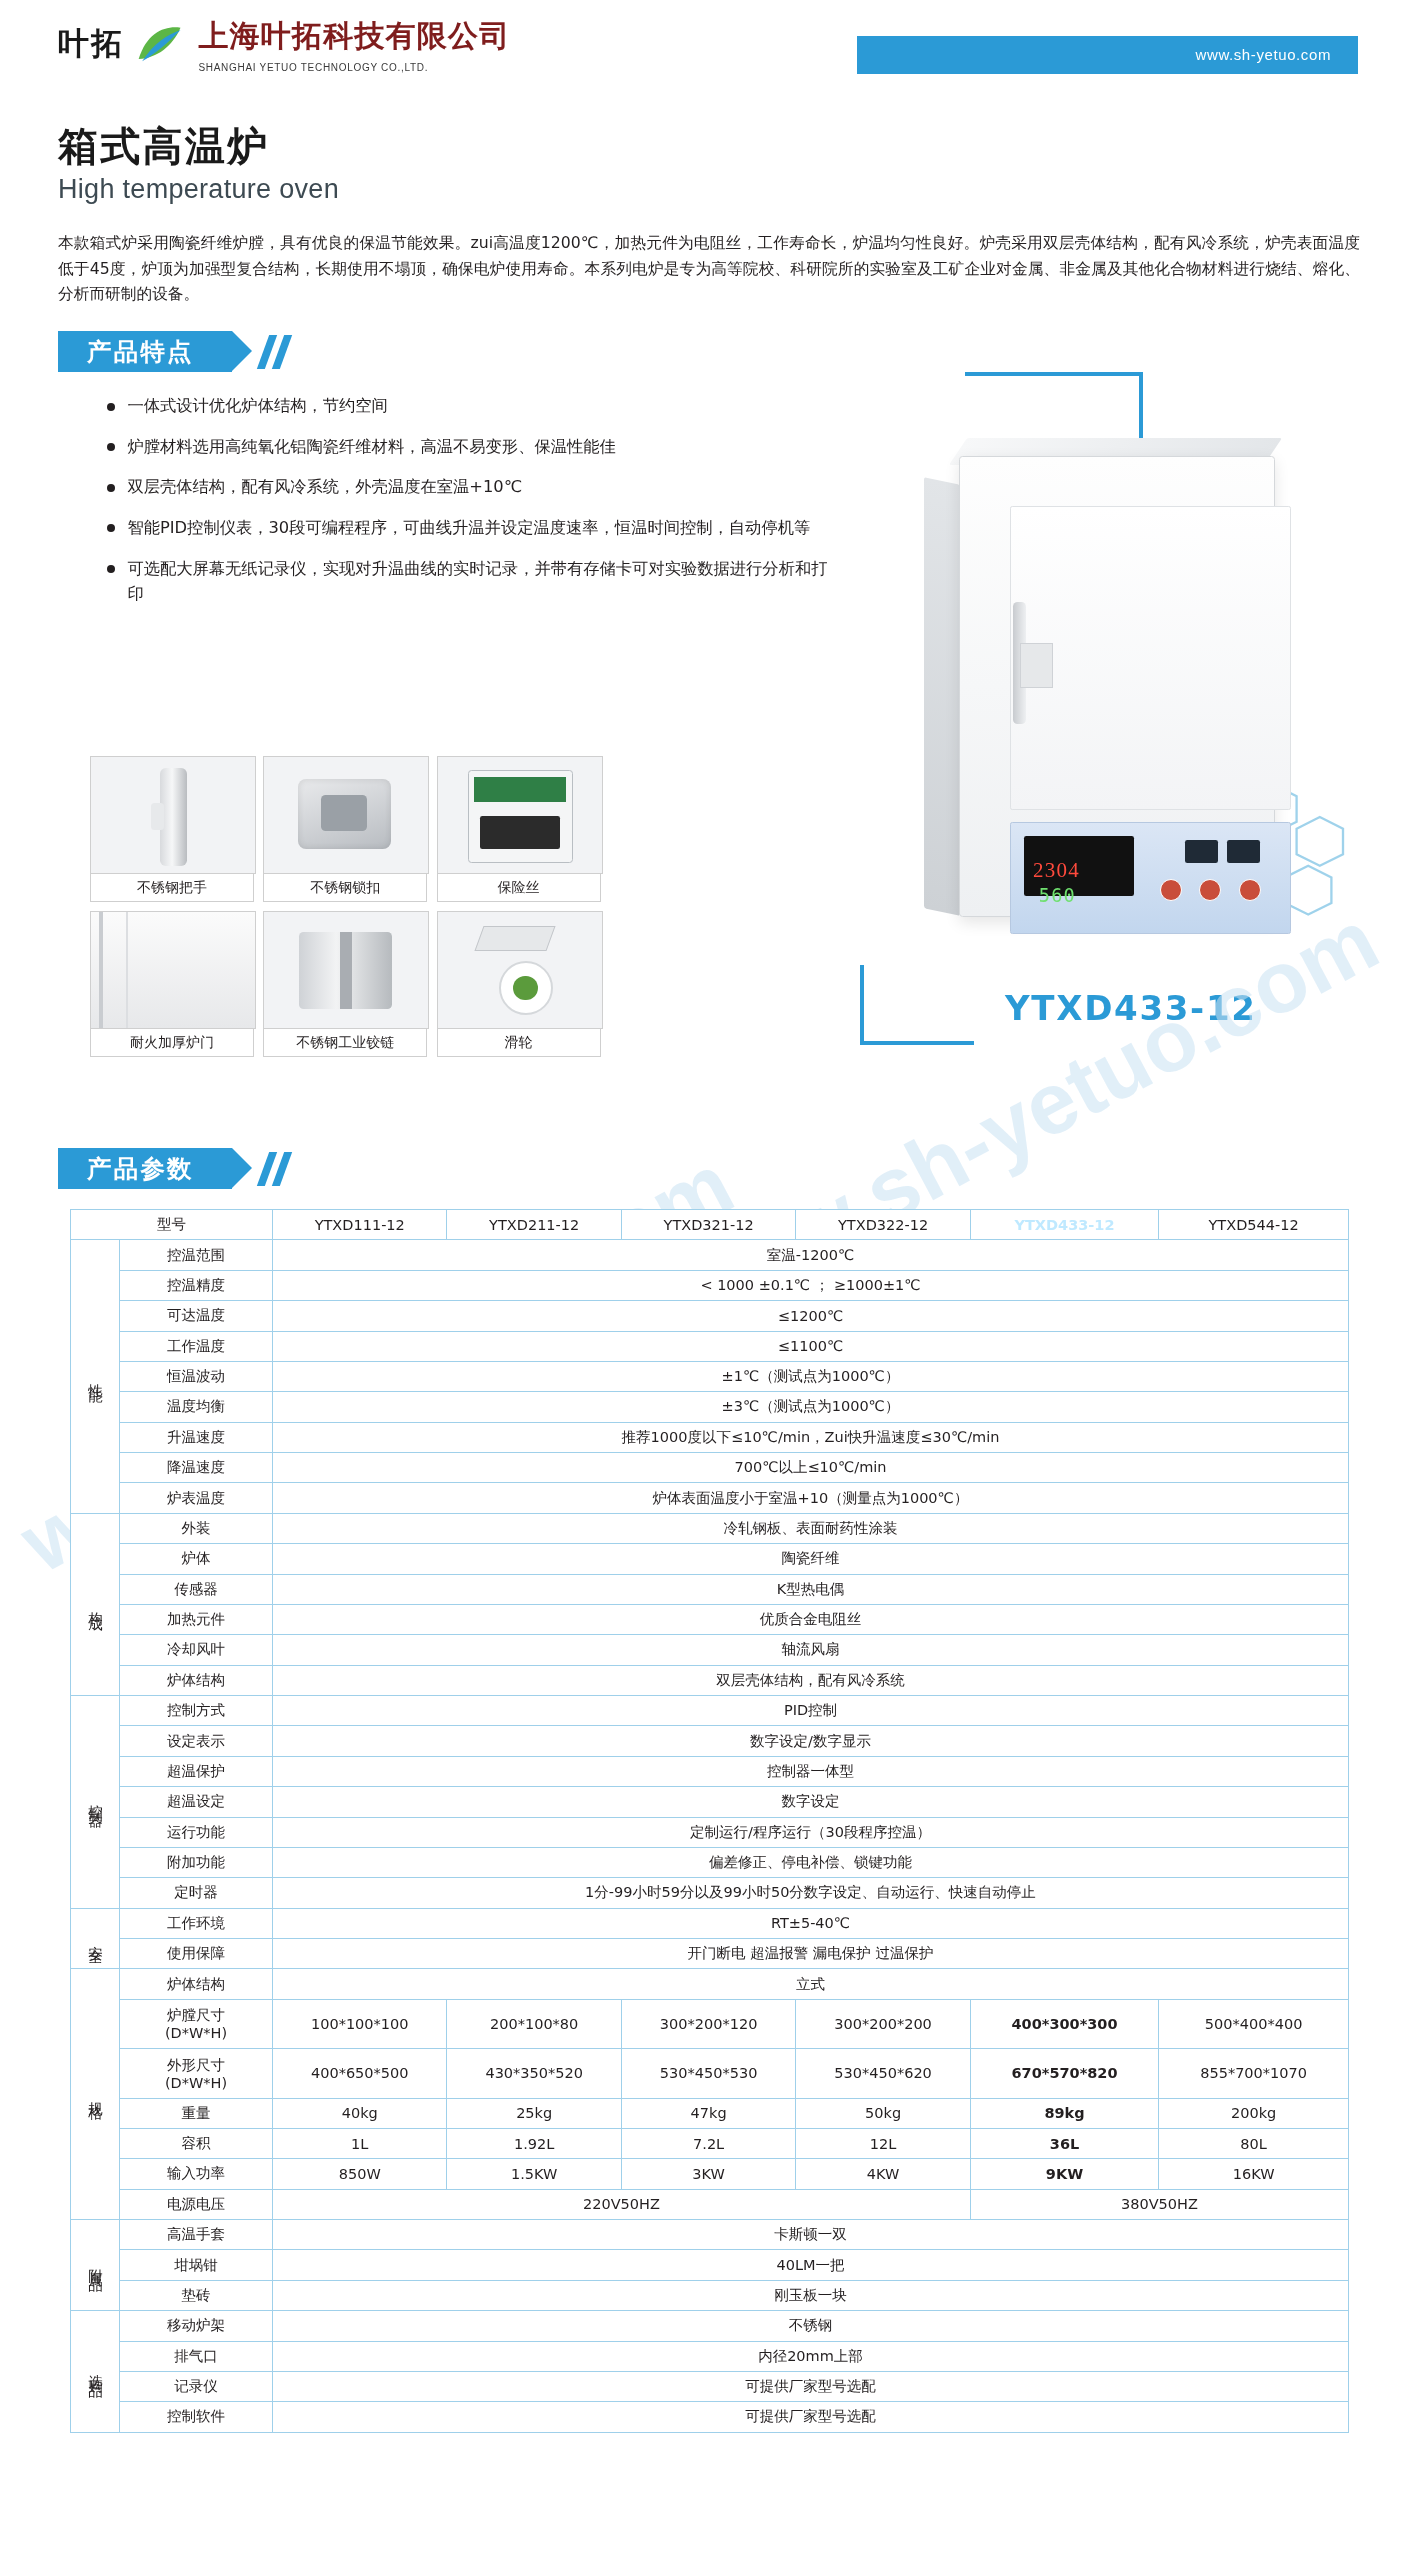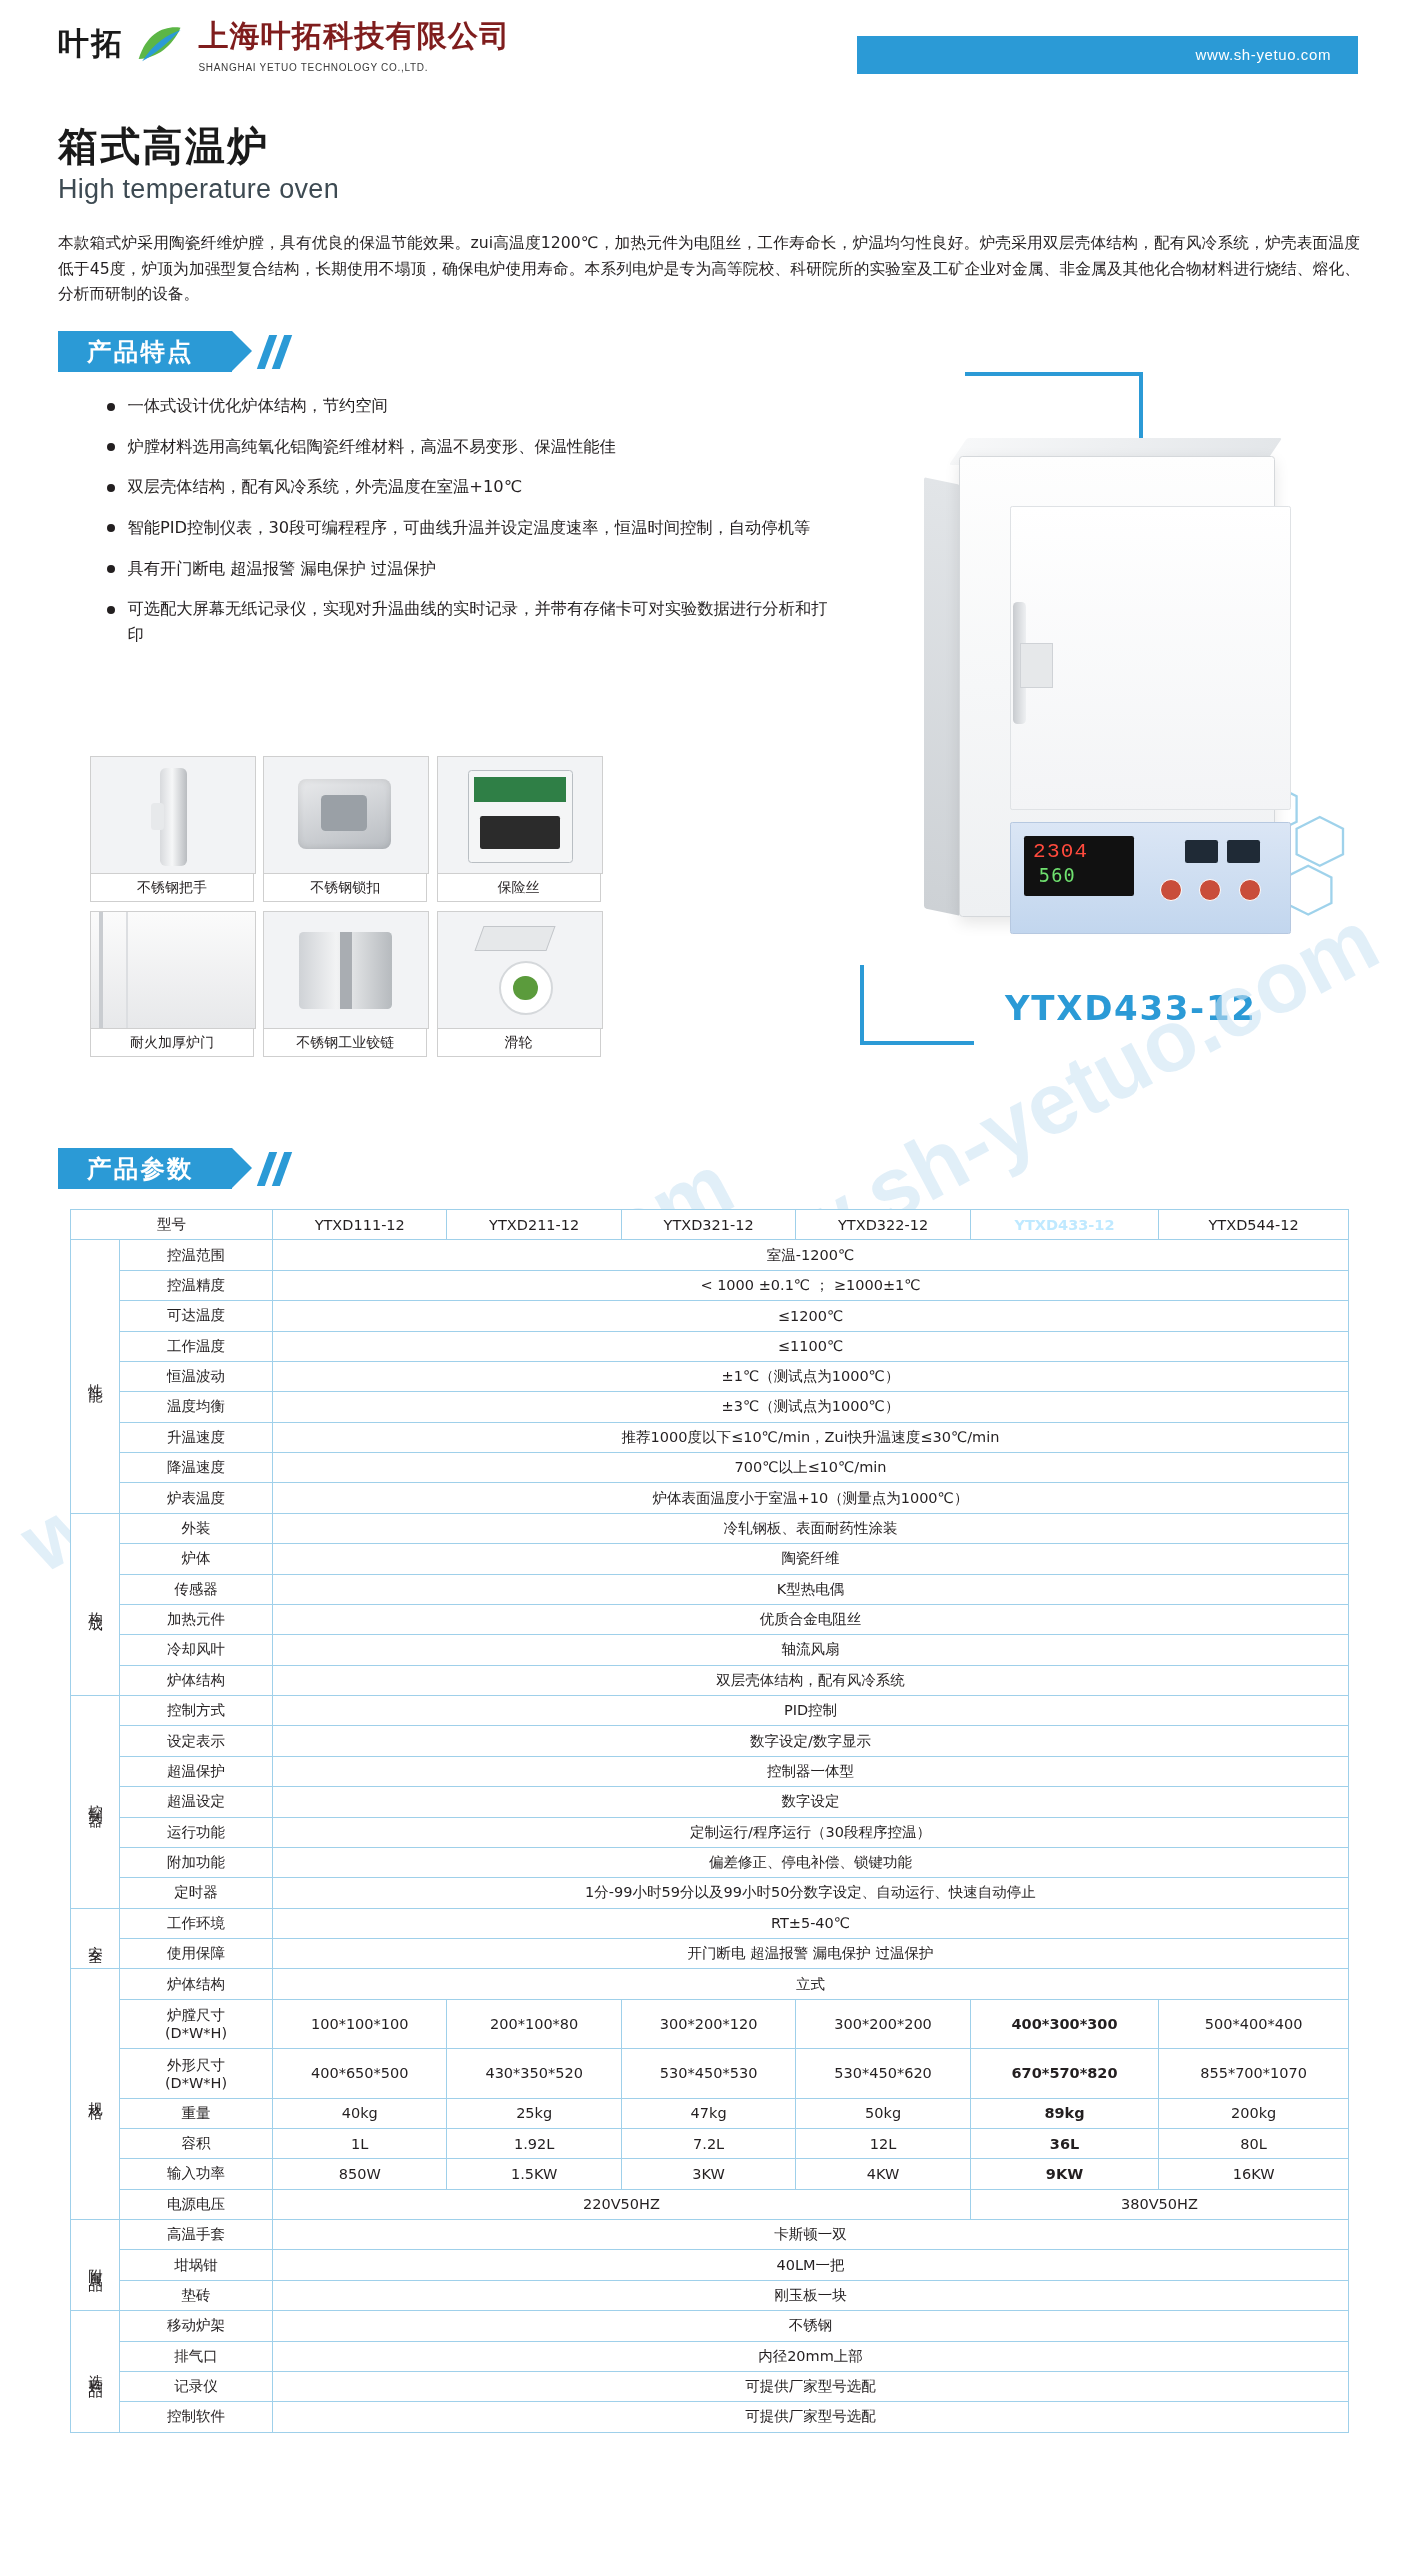--- a/index.html
+++ b/index.html
@@ -73,21 +73,21 @@
   .hexes{position:absolute;right:0px;top:401px;width:174px;height:174px;opacity:.85;}
   .oven{position:absolute;left:93px;top:61px;width:384px;height:529px;}
   .oven .body{position:absolute;left:35px;top:23px;width:314px;height:459px;background:linear-gradient(180deg,#fefefe,#eef0f2);border:1.2px solid #d5d8db;border-radius:3.5px;box-shadow:0 5.8px 15px rgba(0,0,0,.10);}
   .oven .side{position:absolute;left:0px;top:48px;width:36px;height:431px;background:linear-gradient(180deg,#e2e5e8,#cdd1d5);transform:skewY(12deg);border-radius:2.3px;}
   .oven .top{position:absolute;left:34px;top:4.6px;width:315px;height:27px;background:linear-gradient(90deg,#f7f8f9,#e3e6e9);transform:skewX(-34deg);border-radius:2.3px;}
   .oven .doorface{position:absolute;left:50px;top:49px;width:279px;height:302px;background:linear-gradient(180deg,#ffffff,#f3f4f6);border:1.2px solid #dfe2e5;border-radius:2.3px;}
   .oven .grip{position:absolute;left:53px;top:145px;width:12.8px;height:122px;background:linear-gradient(90deg,#c8cbcf,#eef0f2);border-radius:4.6px;}
   .oven .vent{position:absolute;left:60px;top:186px;width:31px;height:43px;background:#e6e8ea;border:1.2px solid #cfd2d6;}
   .oven .panel{position:absolute;left:50px;top:365px;width:279px;height:110px;background:linear-gradient(180deg,#dbe6f5,#c2d6ee);border:1.2px solid #b6c8e0;border-radius:2.3px;}
   .oven .disp{position:absolute;left:12.8px;top:12.8px;width:110px;height:60px;background:#111;border-radius:2.3px;}
-  .oven .disp .r1{color:#ff4a3d;font-size:21px;font-family:Liberation Mono, monospace;padding:4.6px 0 0 9.3px;letter-spacing:1.2px;}
+  .oven .disp .r1{color:#ff4a3d;font-size:21px;font-family:Liberation Serif, serif;padding:4.6px 0 0 9.3px;letter-spacing:1.2px;margin-top:18px;}
   .oven .disp .r2{color:#6fe06f;font-size:18.6px;font-family:"DejaVu Sans Mono",monospace;padding:1.2px 0 0 15px;letter-spacing:1.2px;}
   .oven .sw{position:absolute;top:17.4px;width:33px;height:23px;background:#1f2a36;border-radius:2.3px;}
   .oven .knob{position:absolute;top:56px;width:20px;height:20px;border-radius:50%;background:#c94d3a;border:1.7px solid #fff;}
   .model{position:absolute;left:174px;top:616px;font-size:34px;font-weight:bold;color:#2b9ad6;letter-spacing:1.7px;font-family:"DejaVu Sans",sans-serif;}
 
   
   .wm{position:absolute;left:17.4px;top:1139px;width:1383px;height:442px;pointer-events:none;}
   .wm span{position:absolute;color:#c9e2f3;opacity:.55;font-size:87px;font-weight:bold;white-space:nowrap;transform:rotate(-28deg);font-family:"Liberation Sans",sans-serif;}
   .wm .w1{left:610px;top:-70px;}
   .wm .w2{left:-35px;top:174px;}
@@ -135,21 +135,20 @@
     <div class="txt">产品特点</div>
     <div class="slash" style="left:205px;"></div>
     <div class="slash" style="left:220px;"></div>
   </div>
 
   <ul class="feat">
     <li>一体式设计优化炉体结构，节约空间</li>
     <li>炉膛材料选用高纯氧化铝陶瓷纤维材料，高温不易变形、保温性能佳</li>
     <li>双层壳体结构，配有风冷系统，外壳温度在室温+10℃</li>
     <li>智能PID控制仪表，30段可编程程序，可曲线升温并设定温度速率，恒温时间控制，自动停机等</li>
-    <li>具有开门断电 超温报警 漏电保护 过温保护</li>
     <li>可选配大屏幕无纸记录仪，实现对升温曲线的实时记录，并带有存储卡可对实验数据进行分析和打印</li>
   </ul>
 
   <div class="thumbs">
     <div class="trow">
       <div class="tcell">
         <div class="timg">
             <div class="handle"></div>
           </div>
         <div class="tcap">不锈钢把手</div>

